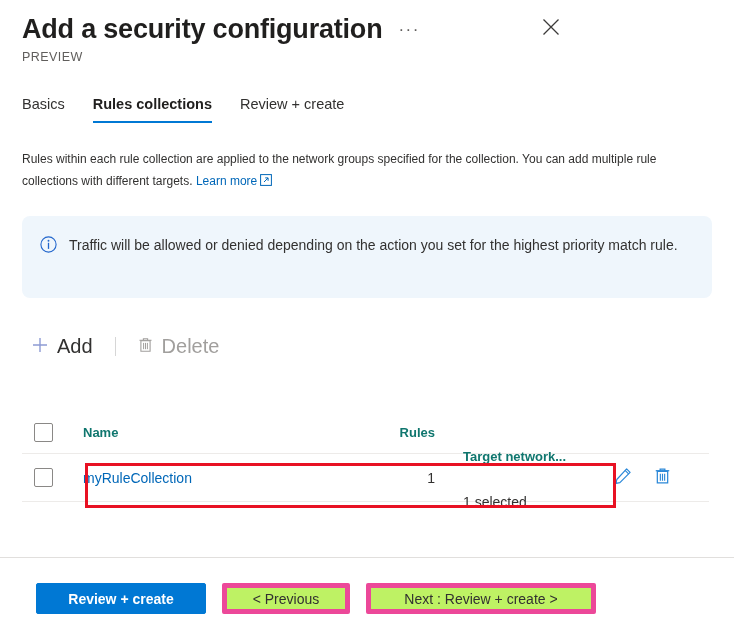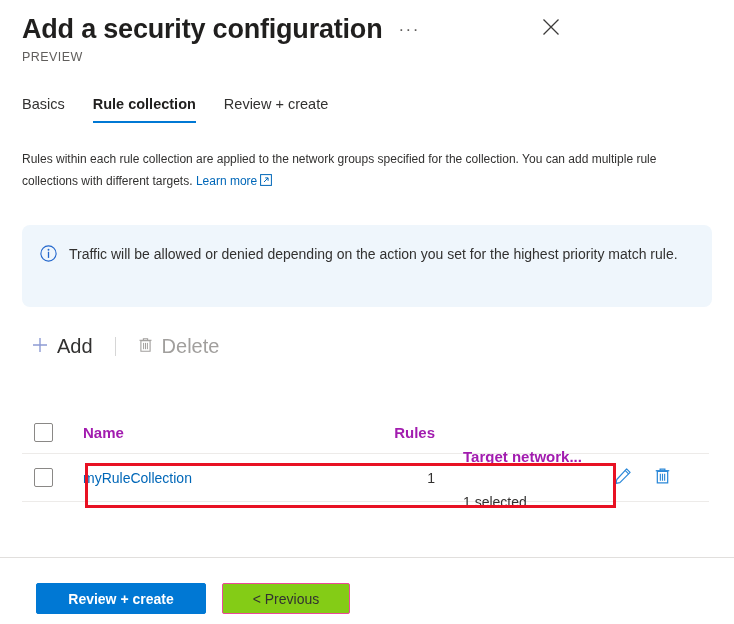--- a/index.html
+++ b/index.html
@@ -116,21 +116,21 @@
   .ext-icon {
     display: inline-block;
     vertical-align: -1px;
     margin-left: 3px;
   }
 
   
   .info-banner {
     position: absolute;
     left: 22px;
-    top: 225px;
+    top: 216px;
     width: 690px;
     min-height: 82px;
     background: #eff6fc;
     display: flex;
     padding: 19px 18px 19px 18px;
     gap: 12px;
     border-radius: 8px;
   }
   .info-icon { flex: 0 0 auto; margin-top: 1px; }
   .info-text {
@@ -181,22 +181,22 @@
   }
   .trow {
     display: flex;
     align-items: center;
     height: 42px;
     padding-left: 12px;
   }
   .thead {
     border-bottom: 1px solid #edebe9;
     font-weight: 700;
-    font-size: 15px;
-    color: #a21caf;
+    font-size: 13px;
+    color: #0f766e;
   }
   .tbody-row {
     border-bottom: 1px solid #edebe9;
     position: relative;
     height: 48px;
     font-size: 14px;
   }
   .cb {
     flex: 0 0 auto;
     width: 19px;
@@ -259,23 +259,23 @@
     white-space: nowrap;
   }
   .btn-primary {
     background: #0078d4;
     color: #ffffff;
     border: 1px solid #0078d4;
     font-weight: 700;
     min-width: 170px;
   }
   .btn-secondary {
-    background: #84cc16;
-    color: #323130;
-    border: 1px solid #ec4899;
+    background: #bef264;
+    color: #323130;
+    border: 5px solid #ec4899;
     min-width: 128px;
   }
   #btn-next { min-width: 230px; }
 </style>
 </head>
 <body>
 
 <div class="blade">
 
   <div class="header">
@@ -287,21 +287,21 @@
   </div>
 
   <div class="close-btn">
     <svg width="22" height="22" viewBox="0 0 22 22" aria-hidden="true">
       <path d="M3.5 3.5 L18.5 18.5 M18.5 3.5 L3.5 18.5" stroke="#3b3a39" stroke-width="1.3" fill="none"></path>
     </svg>
   </div>
 
   <div class="tabs">
     <div class="tab">Basics</div>
-    <div class="tab active">Rule collection</div>
+    <div class="tab active">Rules collections</div>
     <div class="tab">Review + create</div>
   </div>
 
   <div class="description">
     <span>Rules within each rule collection are applied to the network groups specified for the collection.</span>
     <span>You can add multiple rule collections with different targets.</span>
     <a class="learn-more"><span>Learn more</span><span class="ext-icon"><svg width="12" height="12" viewBox="0 0 12 12" aria-hidden="true">
             <rect x="0.6" y="0.6" width="10.8" height="10.8" fill="none" stroke="#0067b8" stroke-width="1"></rect>
             <path d="M4 8 L8 4 M5.2 3.9 H8.1 V6.8" stroke="#0067b8" stroke-width="1" fill="none"></path>
           </svg></span></a>
@@ -378,15 +378,16 @@
       </div>
     </div>
   </div>
 
   <div class="highlight-box"></div>
 
   <div class="footer-divider"></div>
   <div class="footer">
     <button class="btn btn-primary" id="btn-review">Review + create</button>
     <button class="btn btn-secondary" id="btn-prev">&lt; Previous</button>
+    <button class="btn btn-secondary" id="btn-next">Next : Review + create &gt;</button>
   </div>
 
 </div>
 
 </body></html>

